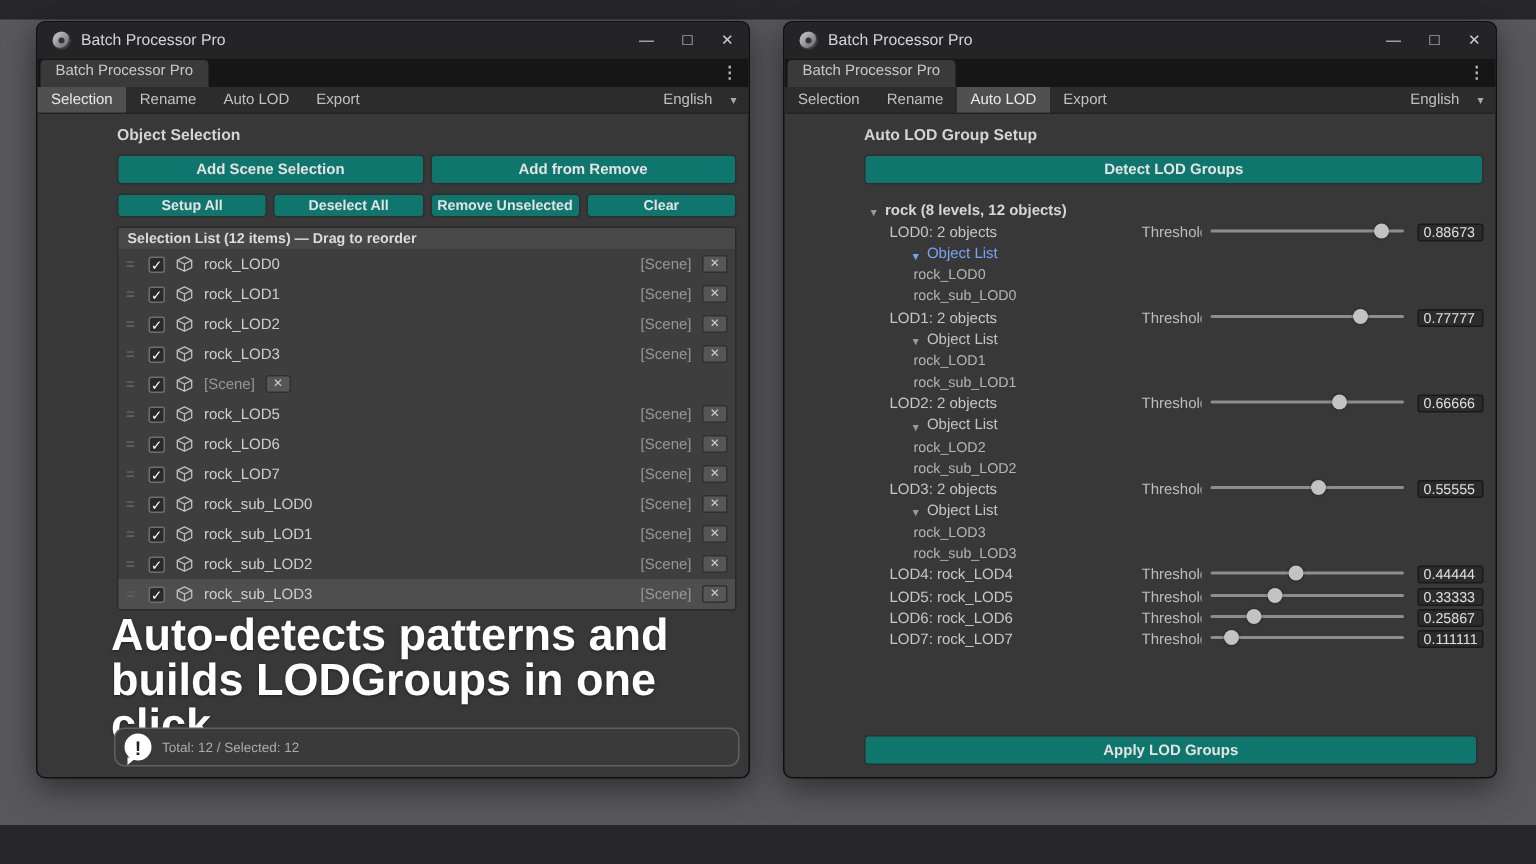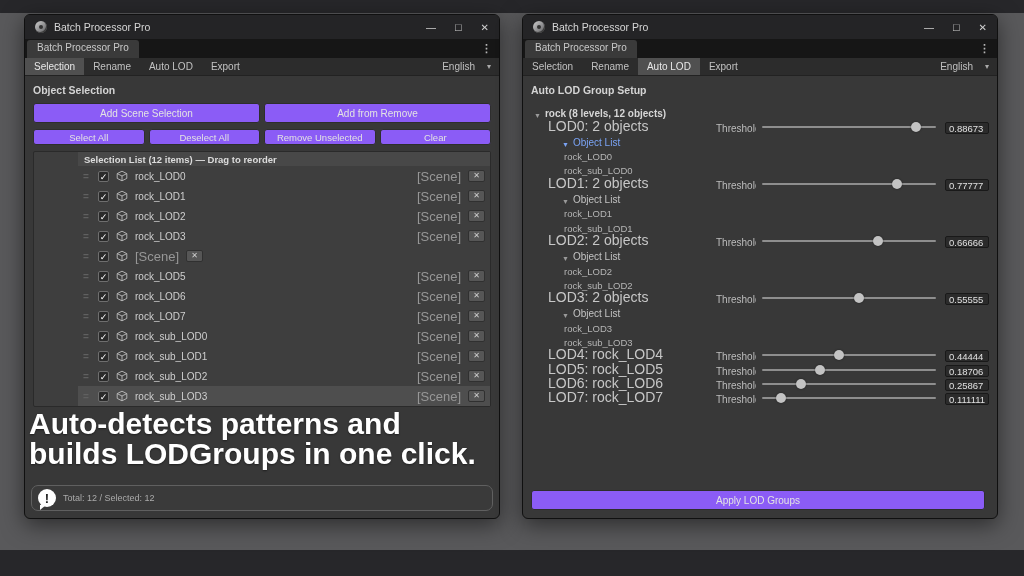--- a/index.html
+++ b/index.html
@@ -24,39 +24,39 @@
   .tabstrip{height:19px;background:#161616;display:flex;align-items:flex-end;position:relative;flex:0 0 auto;}
   .doctab{height:16px;background:#3a3a3a;color:#c9c9c9;font-size:10px;padding:2px 10px 0;margin-left:2px;border-radius:3px 3px 0 0;}
   .menu-dots{position:absolute;right:7px;top:3px;color:#b5b5b5;font-size:11px;font-weight:bold;}
 
   .toolbar{height:17px;background:#2c2c2c;border-bottom:1px solid #222;display:flex;align-items:stretch;flex:0 0 auto;}
   .tb-tab{color:#c2c2c2;font-size:10px;padding:3px 9px 0;}
   .tb-tab.active{background:#505050;color:#e8e8e8;}
   .lang{margin-left:auto;display:flex;align-items:center;gap:12px;color:#c0c0c0;font-size:10px;padding:0 8px;}
   .lang .arrow{font-size:8px;color:#aaa;}
 
-  .content{flex:1;position:relative;padding:6px 8px;}
+  .content{flex:1;position:relative;padding:6px 8px;margin-left:45px;}
   .section-title{color:#d4d4d4;font-size:10.5px;font-weight:bold;margin:2px 0 7px;}
 
-  .btn{background:#8b5cf6;border:1px solid #2e2e2e;border-radius:3px;color:#e3e3e3;font-size:10px;
-       display:flex;align-items:center;justify-content:center;white-space:nowrap;}
+  .btn{background:#0f766e;border:1px solid #2e2e2e;border-radius:3px;color:#e3e3e3;font-size:10px;
+       display:flex;align-items:center;justify-content:center;white-space:nowrap;font-weight:bold;}
   .btn-row{display:flex;gap:4px;margin-bottom:6px;}
   .btn-lg{height:18px;flex:1;}
   .btn-sm{height:14px;flex:1;font-size:9.5px;}
 
-  .list-panel{background:#3e3e3e;border:1px solid #2a2a2a;border-radius:2px;padding-left:44px;}
+  .list-panel{background:#3e3e3e;border:1px solid #2a2a2a;border-radius:2px;}
   .list-header{background:#484848;color:#dcdcdc;font-size:9.5px;font-weight:bold;height:14px;display:flex;align-items:center;padding:0 6px;}
   .row{height:20px;display:flex;align-items:center;gap:7px;padding:0 5px;}
   .row.hl{background:#4e4e4e;}
   .drag{color:#606060;font-size:10px;font-weight:bold;width:8px;}
   .cbx{width:11px;height:11px;background:#2a2a2a;border:1px solid #6e6e6e;border-radius:2px;color:#fff;font-size:9px;
        line-height:10px;text-align:center;box-sizing:border-box;}
   .cube{width:12px;height:12px;display:flex;}
   .obj-name{color:#cfcfcf;font-size:10px;flex:1;}
-  .scene-tag{color:#979797;font-size:13px;}
+  .scene-tag{color:#979797;font-size:10px;}
   .xbtn{width:17px;height:12px;background:#565656;border:1px solid #303030;border-radius:2px;color:#cfcfcf;
         font-size:8px;line-height:10px;text-align:center;box-sizing:border-box;}
 
   .overlay{position:absolute;left:4px;right:4px;top:326px;color:#fff;}
   .overlay-title{font-size:27px;font-weight:800;letter-spacing:.3px;line-height:34px;
                  text-shadow:0 1px 2px rgba(0,0,0,.45);}
   .overlay-sub{font-size:30px;font-weight:700;line-height:30px;margin-top:7px;text-shadow:0 1px 2px rgba(0,0,0,.45);}
 
   .help-box{position:absolute;left:6px;right:6px;bottom:7px;height:26px;background:#3a3a3a;border:1px solid #606060;
             border-radius:7px;display:flex;align-items:center;gap:7px;padding:0 6px;box-sizing:border-box;}
@@ -65,21 +65,21 @@
   .alert-icon::after{content:"";position:absolute;left:2px;bottom:-3px;width:0;height:0;
               border-left:6px solid #fff;border-bottom:5px solid transparent;}
   .status-text{color:#ababab;font-size:9px;}
 
   .tree{margin-top:9px;}
   .tree-row{height:14.3px;display:flex;align-items:flex-end;}
   .tri{font-size:7px;color:#9a9a9a;margin-right:4px;}
   .rock-header{color:#d6d6d6;font-size:10px;font-weight:bold;}
   .rock-row{padding-left:3px;}
   .lod-row{padding-left:0;}
-  .lod-label{width:185px;padding-left:17px;box-sizing:border-box;color:#c7c7c7;font-size:14px;
+  .lod-label{width:185px;padding-left:17px;box-sizing:border-box;color:#c7c7c7;font-size:10px;
              white-space:nowrap;overflow:hidden;}
   .thresh{width:40px;flex:0 0 auto;color:#bdbdbd;font-size:10px;overflow:hidden;white-space:nowrap;}
   .slider{flex:1;height:14px;position:relative;margin:0 9px 0 6px;}
   .track{position:absolute;left:0;right:0;top:6px;height:2px;background:#8e8e8e;border-radius:1px;}
   .handle{position:absolute;top:2px;width:10px;height:10px;border-radius:50%;background:#c3c3c3;box-shadow:0 0 2px rgba(0,0,0,.5);}
   .value{width:44px;flex:0 0 auto;height:12px;background:#2b2b2b;border:1px solid #191919;border-radius:2px;
          color:#e0e0e0;font-size:9.5px;line-height:12px;padding:0 3px;box-sizing:border-box;
          overflow:hidden;white-space:nowrap;}
   .ol-row{padding-left:31px;color:#c3c3c3;font-size:10px;}
   .ol-row.blue, .ol-row.blue .tri{color:#7aa3f5;}
@@ -119,21 +119,21 @@
       <span class="arrow">▾</span>
     </span>
   </div>
   <div class="content">
     <div class="section-title">Object Selection</div>
     <div class="btn-row">
         <div class="btn btn-lg">Add Scene Selection</div>
         <div class="btn btn-lg">Add from Remove</div>
       </div>
     <div class="btn-row">
-        <div class="btn btn-sm">Select All</div>
+        <div class="btn btn-sm">Setup All</div>
         <div class="btn btn-sm">Deselect All</div>
         <div class="btn btn-sm">Remove Unselected</div>
         <div class="btn btn-sm">Clear</div>
       </div>
     <div class="list-panel">
       <div class="list-header">Selection List (12 items) — Drag to reorder</div>
       <div>
           <div class="row">
             <span class="drag">=</span>
             <span class="cbx">✓</span>
@@ -310,20 +310,23 @@
         <span class="tb-tab active">Auto LOD</span>
         <span class="tb-tab">Export</span>
       </span>
     <span class="lang">
       <span>English</span>
       <span class="arrow">▾</span>
     </span>
   </div>
   <div class="content">
     <div class="section-title">Auto LOD Group Setup</div>
+    <div class="btn-row">
+      <div class="btn btn-lg">Detect LOD Groups</div>
+    </div>
     <div class="tree">
       <div class="tree-row rock-row">
         <span class="tri">▼</span>
         <span class="rock-header">rock (8 levels, 12 objects)</span>
       </div>
       <div>
           <div class="tree-row lod-row">
             <span class="lod-label">LOD0: 2 objects</span>
             <span class="thresh">Threshold</span>
             <div class="slider">
@@ -392,21 +395,21 @@
             </div>
             <div class="value">0.44444</div>
           </div>
           <div class="tree-row lod-row">
             <span class="lod-label">LOD5: rock_LOD5</span>
             <span class="thresh">Threshold</span>
             <div class="slider">
               <div class="track"></div>
               <div class="handle" style="left: calc(33.3% - 5px);"></div>
             </div>
-            <div class="value">0.18706</div>
+            <div class="value">0.33333</div>
           </div>
           <div class="tree-row lod-row">
             <span class="lod-label">LOD6: rock_LOD6</span>
             <span class="thresh">Threshold</span>
             <div class="slider">
               <div class="track"></div>
               <div class="handle" style="left: calc(22.2% - 5px);"></div>
             </div>
             <div class="value">0.25867</div>
           </div>

